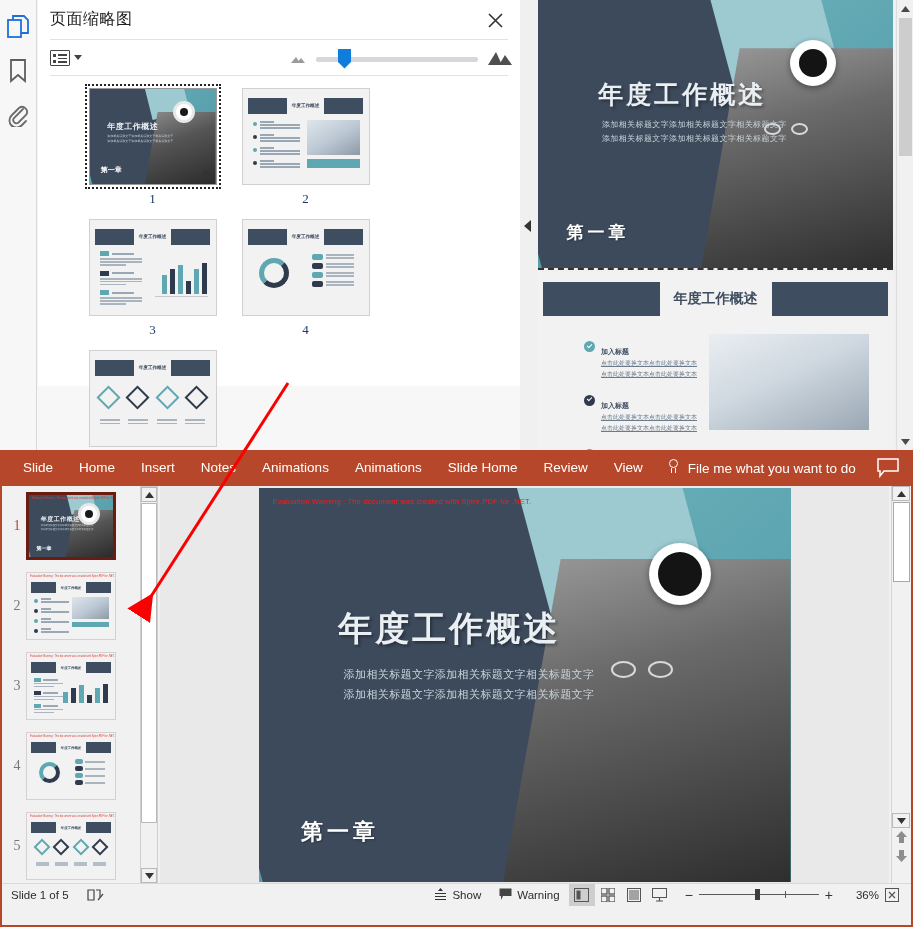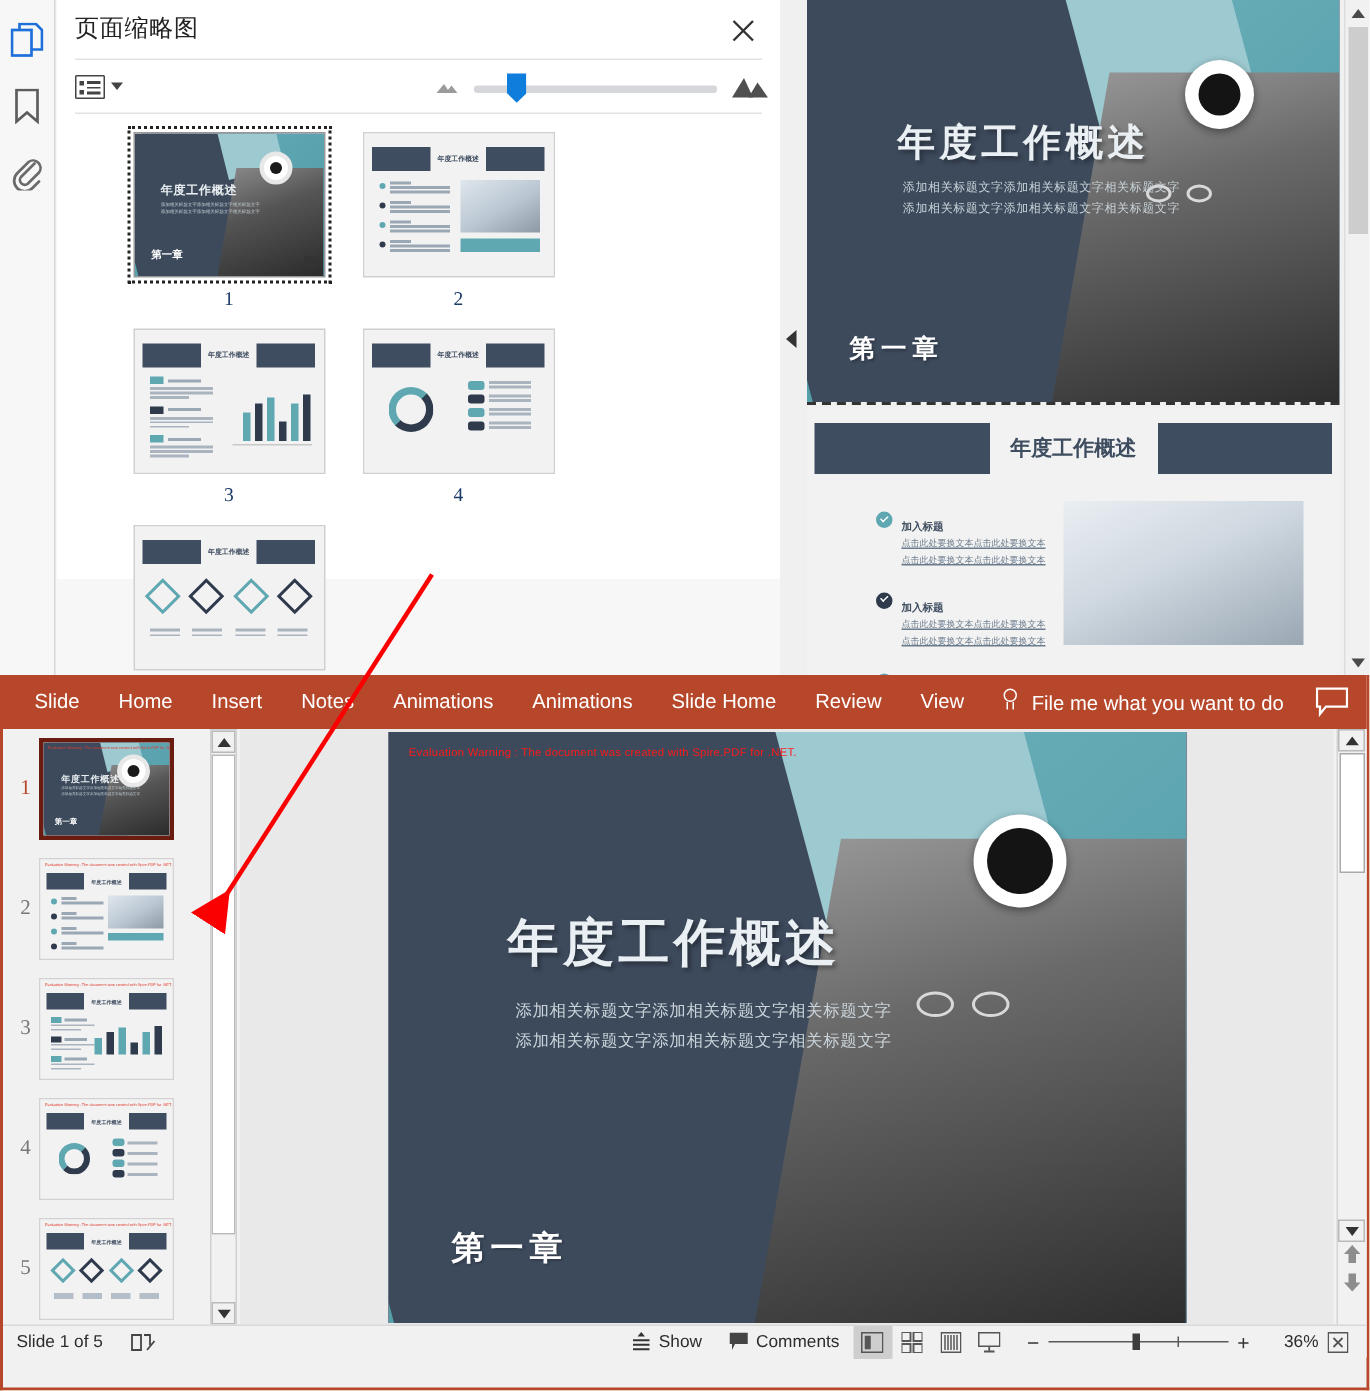--- a/index.html
+++ b/index.html
@@ -813,21 +813,21 @@
           <svg width="13" height="13" viewBox="0 0 13 13">
               <path d="M6.5 0 L9 3 H4 Z" fill="#333"></path>
               <path d="M1 5.5 H12 M1 8.5 H12 M1 11.5 H12" stroke="#333" stroke-width="1.2"></path>
             </svg>
           <span>Show</span>
         </span>
         <span class="sb-item">
           <svg width="13" height="13" viewBox="0 0 13 13">
               <path d="M0.5 0.5 H12.5 V8 H4 L2 12 V8 H0.5 Z" fill="#444"></path>
             </svg>
-          <span>Comments</span>
+          <span>Warning</span>
         </span>
         <span class="vbtn on">
           <svg width="15" height="14" viewBox="0 0 15 14">
               <rect x="0.5" y="0.5" width="14" height="13" fill="none" stroke="#555"></rect>
               <rect x="2.5" y="2.5" width="4" height="9" fill="#555"></rect>
             </svg>
         </span>
         <span class="vbtn">
           <svg width="14" height="14" viewBox="0 0 14 14">
               <rect x="0" y="0" width="6" height="6" fill="none" stroke="#555" stroke-width="1.3"></rect>

